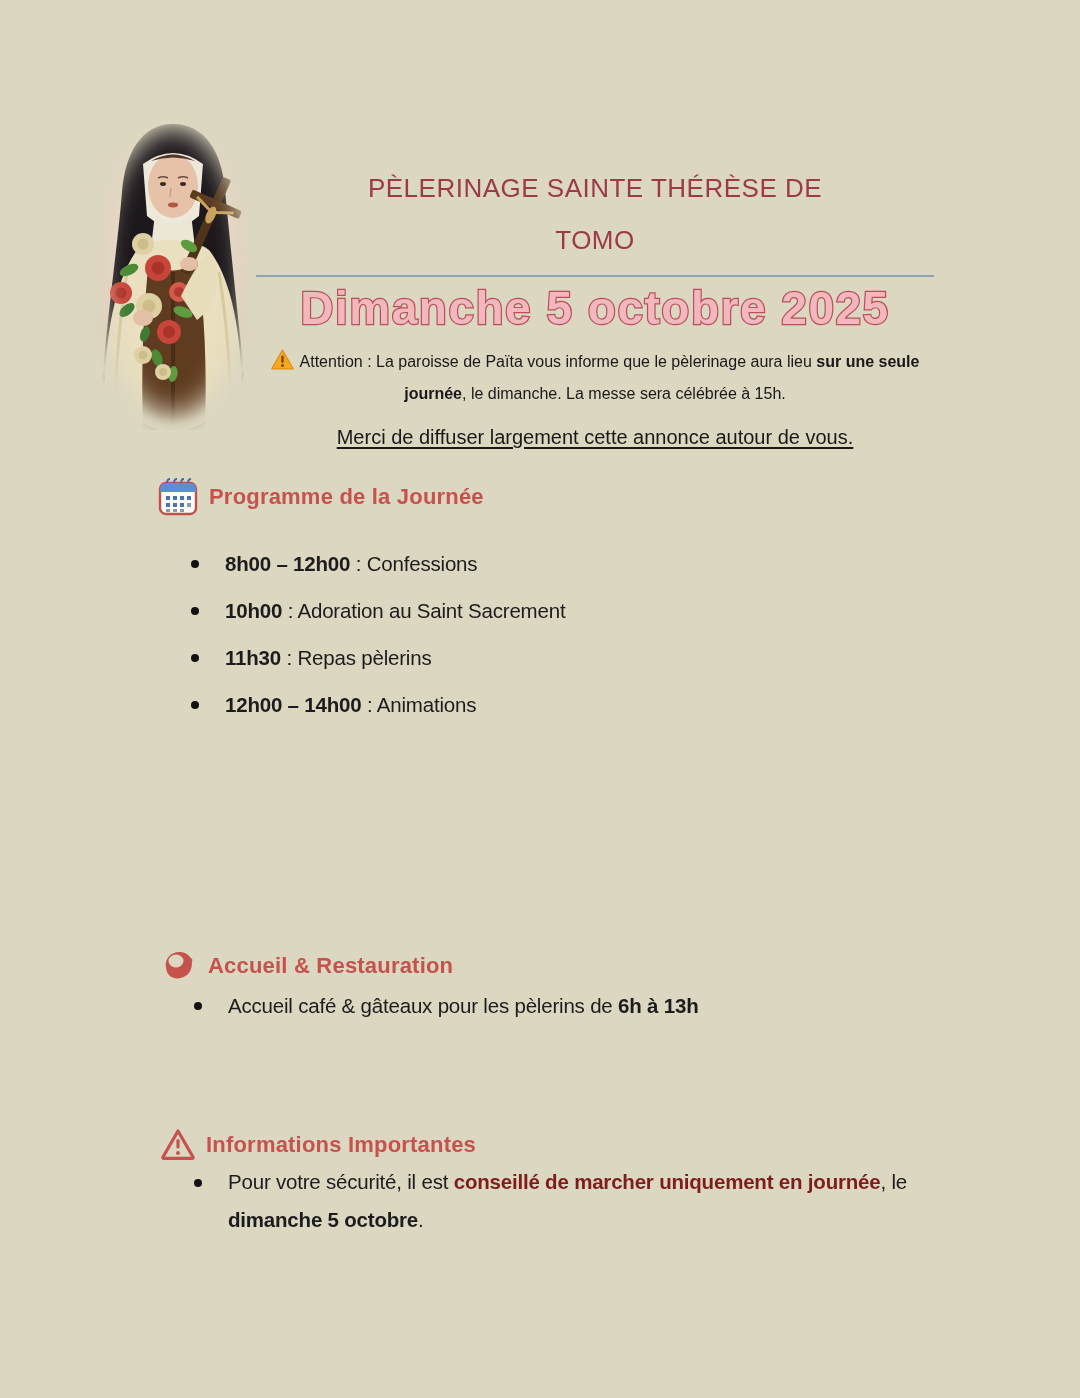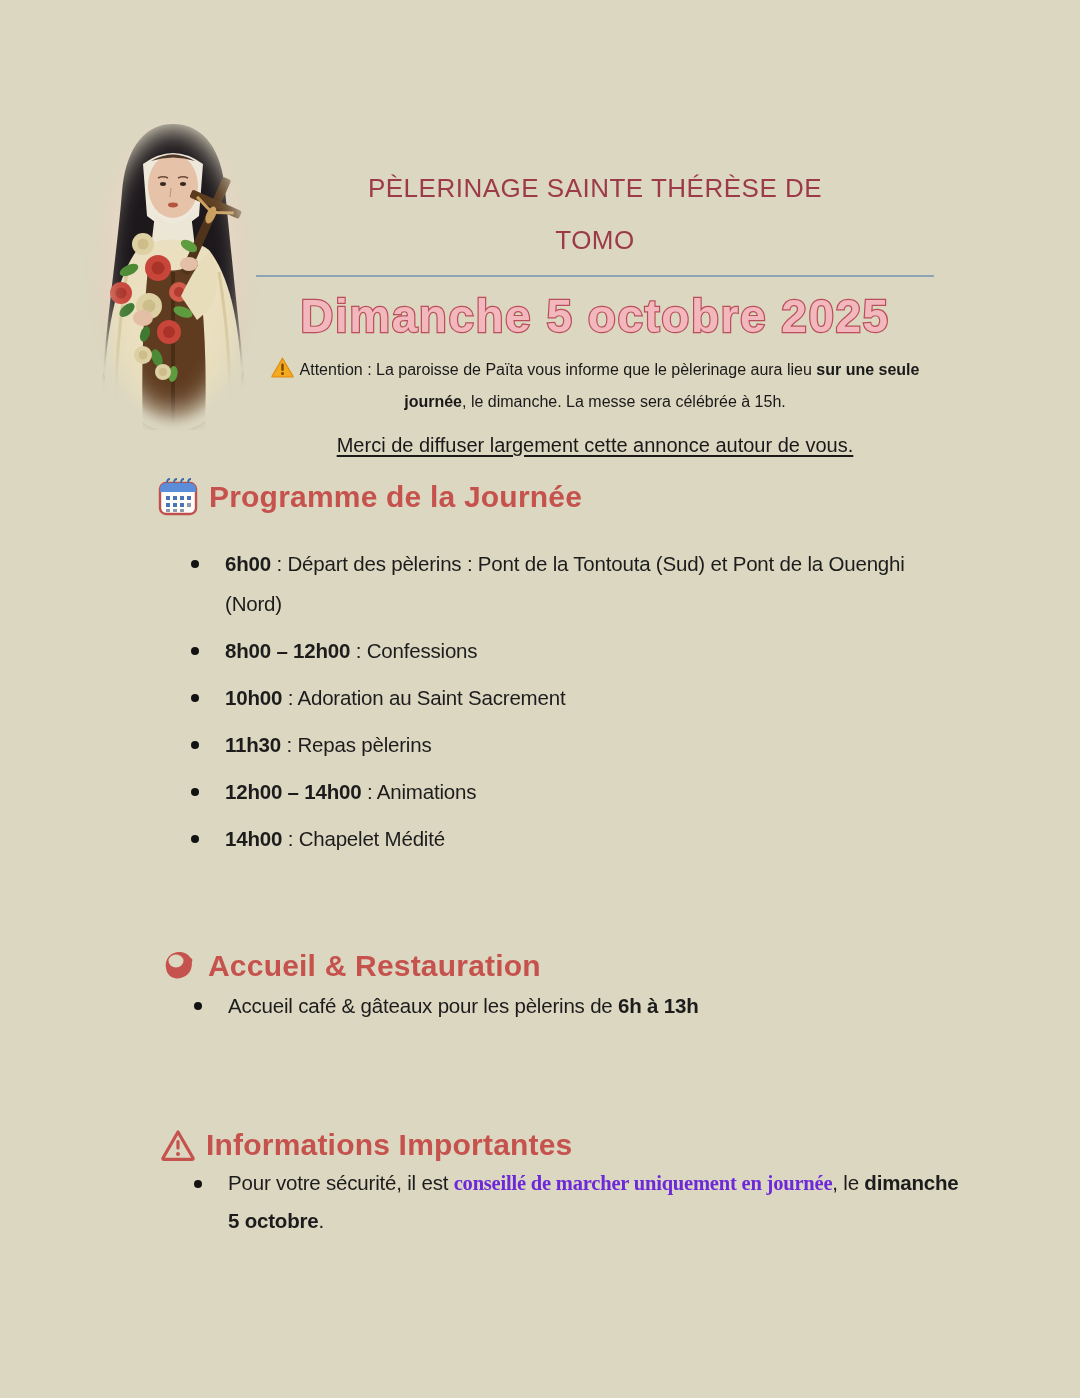--- a/index.html
+++ b/index.html
@@ -22,57 +22,57 @@
   .header {
     position:absolute; left:250px; top:162px; width:690px; text-align:center;
   }
   .title {
     font-size:26px; line-height:52px; font-weight:400;
     color:#9c3b45; letter-spacing:.5px;
   }
   .divider {
     border:none; border-top:2px solid #8ea4b4; margin:9px 6px 0 6px;
   }
-  .date-wrap { margin-top:10px; height:58px; }
+  .date-wrap { margin-top:2px; height:58px; }
   .attention {
     margin:10px auto 0 auto; width:672px;
     font-size:16px; line-height:29px; color:#191919;
   }
   .attention .b { font-weight:700; }
   .emoji-warn { display:inline-block; vertical-align:-3px; margin-right:6px; }
   .share-note {
     margin-top:18px; font-size:20px; text-decoration:underline;
     text-underline-offset:3px; color:#191919;
   }
 
   
   .section-head { display:flex; align-items:center; gap:10px; }
   .section-head .head-label {
-    font-size:30px; font-weight:700; color:#c6524e; letter-spacing:.2px;
+    font-size:22px; font-weight:700; color:#c6524e; letter-spacing:.2px;
   }
   .programme { position:absolute; left:157px; top:476px; width:790px; }
   .accueil   { position:absolute; left:160px; top:948px; width:790px; }
   .infos     { position:absolute; left:160px; top:1128px; width:800px; }
 
   ul.flyer-list { list-style:none; }
   .programme ul.flyer-list { margin-top:26px; }
   .accueil  ul.flyer-list { margin-top:2px; }
   .infos    ul.flyer-list { margin-top:2px; }
   ul.flyer-list li {
     position:relative; padding-left:68px;
     font-size:20.5px; line-height:40px; letter-spacing:-.2px;
     margin-bottom:7px;
   }
   ul.flyer-list li::before {
     content:""; position:absolute; left:34px; top:16px;
     width:8px; height:8px; border-radius:50%; background:#121212;
   }
   .programme ul.flyer-list li { margin-bottom:7px; }
   .b  { font-weight:700; }
-  .alert-red { color:#6d28d9; font-weight:700;font-family:Liberation Serif, serif; }
+  .alert-red { color:#7f1d1d; font-weight:700; }
 
   .icon-box { flex:0 0 auto; display:flex; align-items:center; }
 </style>
 </head>
 <body>
 
 <div class="portrait">
   <svg width="176" height="318" viewBox="0 0 176 318">
     <defs>
       <radialGradient id="pbg" cx="50%" cy="38%" r="75%">
@@ -206,26 +206,24 @@
           <rect x="30" y="27" width="4" height="4"></rect>
             <rect x="9" y="33" width="4" height="3"></rect>
           <rect x="16" y="33" width="4" height="3"></rect>
             <rect x="23" y="33" width="4" height="3"></rect>
         </g>
       </svg>
     </span>
     <span class="head-label">Programme de la Journée</span>
   </div>
   <ul class="flyer-list">
-    <li><span class="b">6h00</span><span> : Départ des pèlerins : Pont de la Tontouta (Sud) et Pont de la Ouenghi (Nord)</span><span class="b"></span></li>
     <li><span class="b">8h00 – 12h00</span><span> : Confessions</span><span class="b"></span></li>
     <li><span class="b">10h00</span><span> : Adoration au Saint Sacrement</span><span class="b"></span></li>
     <li><span class="b">11h30</span><span> : Repas pèlerins</span><span class="b"></span></li>
     <li><span class="b">12h00 – 14h00</span><span> : Animations</span><span class="b"></span></li>
-    <li><span class="b">14h00</span><span> : Chapelet Médité</span><span class="b"></span></li>
   </ul>
 </div>
 
 <div class="accueil">
   <div class="section-head">
     <span class="icon-box">
       <svg width="38" height="36" viewBox="0 0 38 36">
         <path d="M6,20 C4,10 12,3 21,4 C30,5 34,13 31,21 C28,30 16,33 10,28 C7,25.5 6.6,23 6,20 Z" fill="#c6524e"></path>
         <ellipse cx="16" cy="13" rx="7.5" ry="6.5" fill="#dcd7c1"></ellipse>
         <ellipse cx="29" cy="12" rx="3.4" ry="2.6" fill="#c6524e" transform="rotate(20 29 12)"></ellipse>

